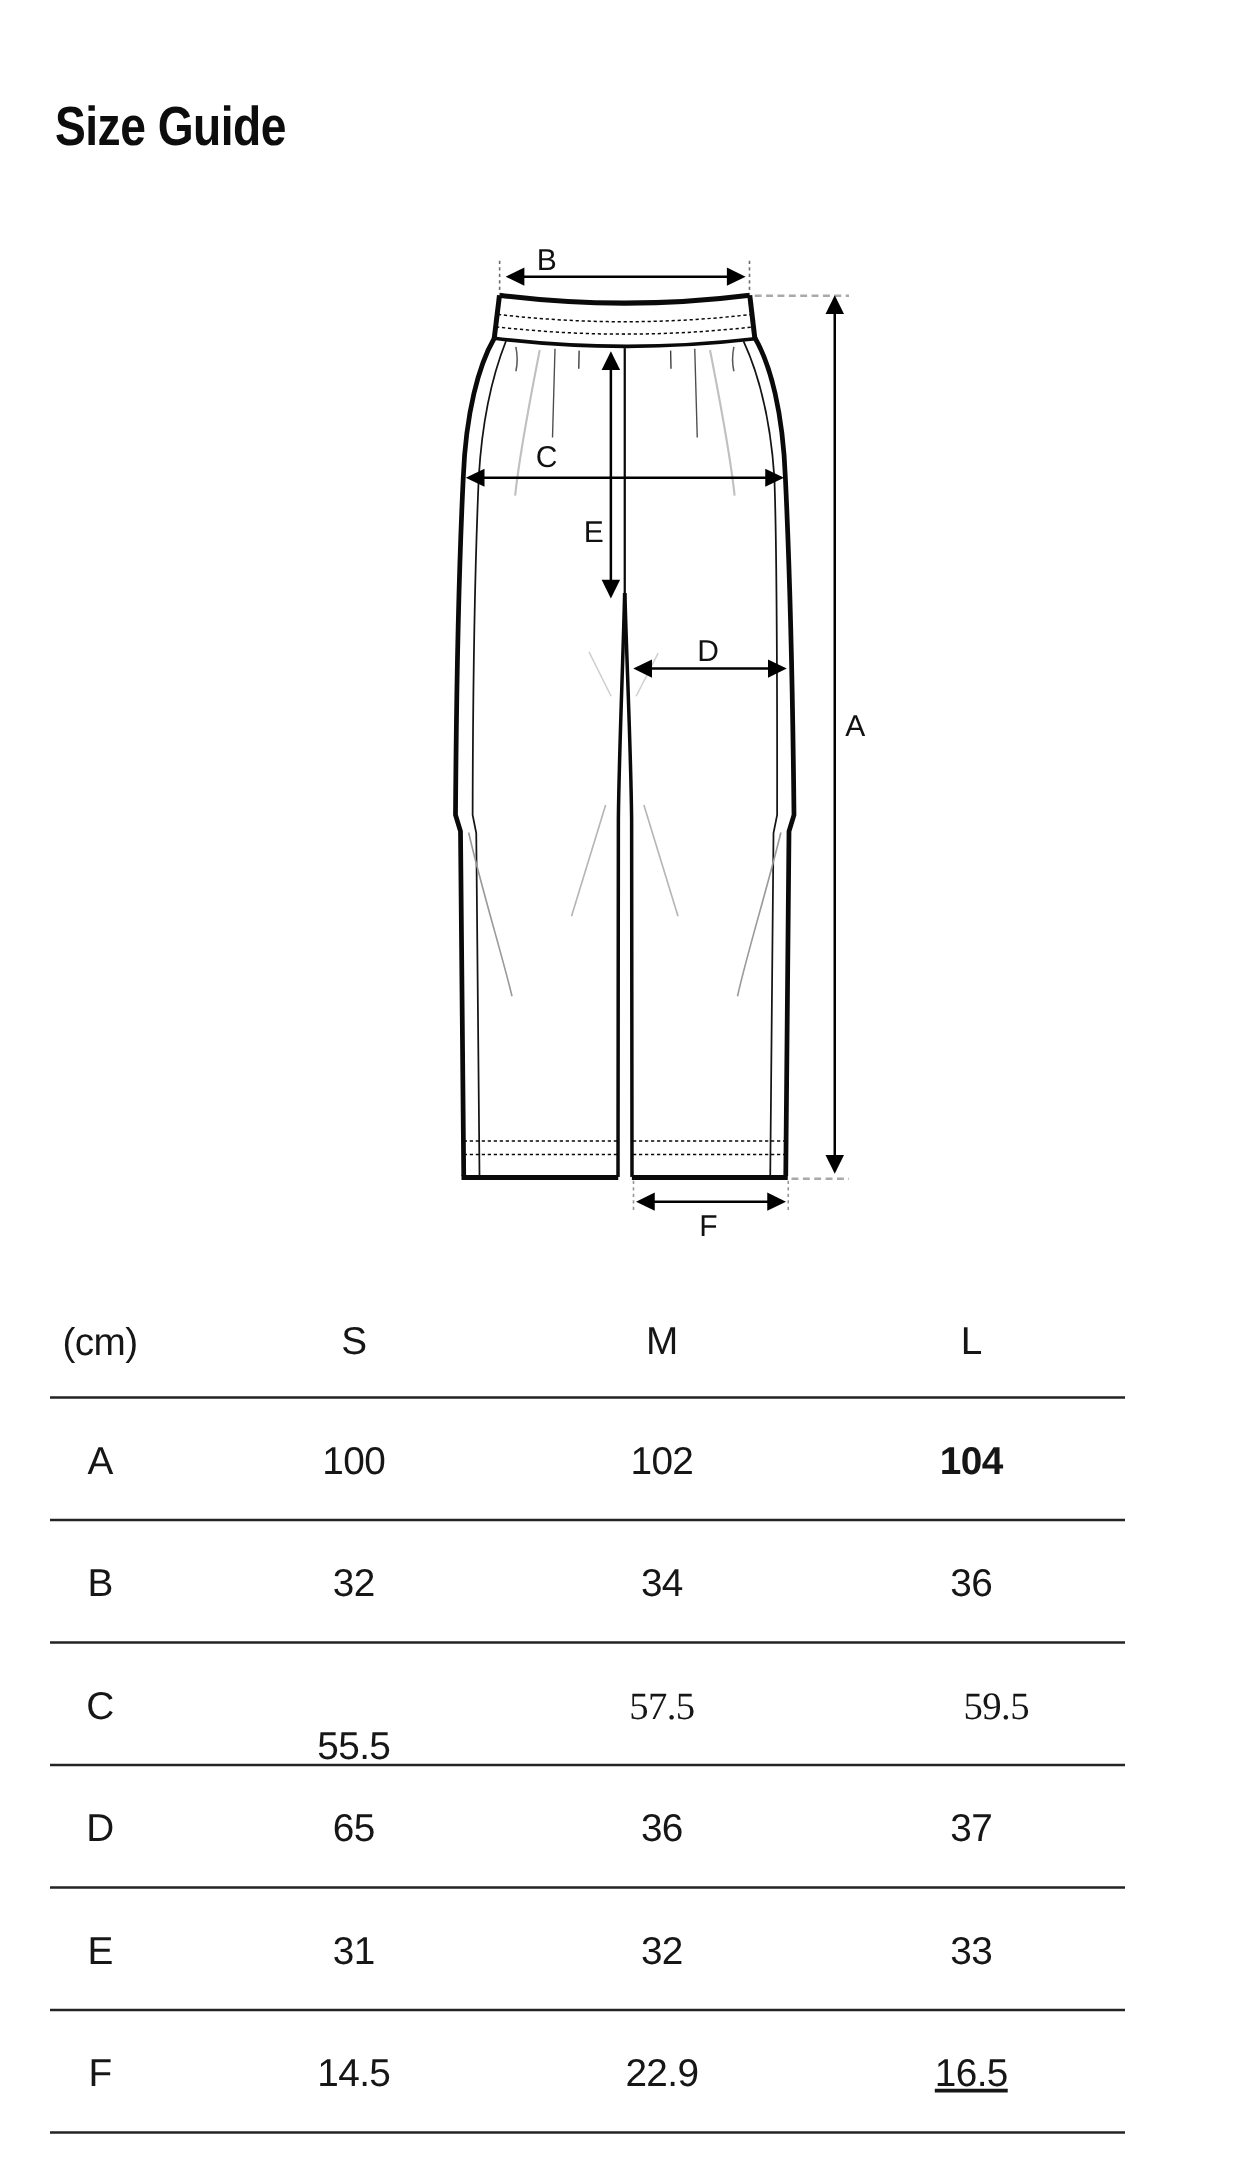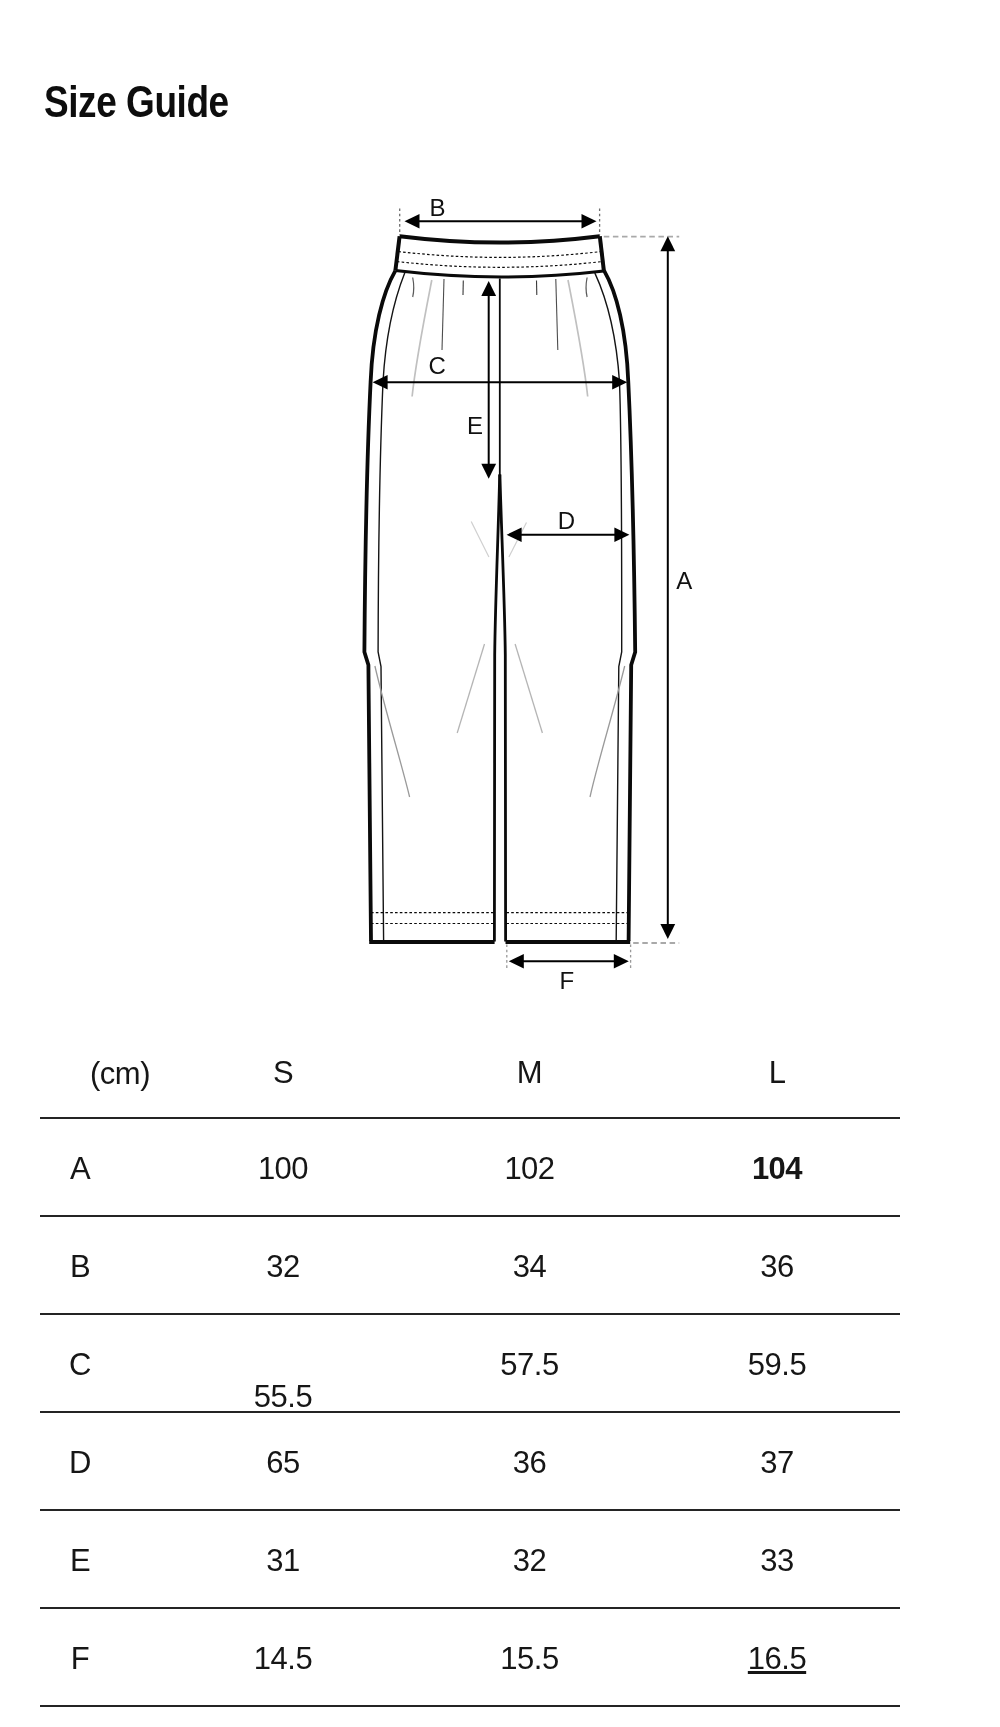--- a/index.html
+++ b/index.html
@@ -150,47 +150,47 @@
 
 <div>
   <div class="tline" style="top:1117.2px;"></div>
   <div class="tline" style="top:1215.2px;"></div>
   <div class="tline" style="top:1313.2px;"></div>
   <div class="tline" style="top:1411.2px;"></div>
   <div class="tline" style="top:1509.2px;"></div>
   <div class="tline" style="top:1607.2px;"></div>
   <div class="tline" style="top:1705.2px;"></div>
 
-  <div class="cell" style="left:80px;top:1073.5px;margin-left:40px;">(cm)</div>
+  <div class="cell" style="left:80px;top:1073.5px;">(cm)</div>
   <div class="cell" style="left:283px;top:1072.5px;">S</div>
   <div class="cell" style="left:529.5px;top:1072.5px;">M</div>
   <div class="cell" style="left:777px;top:1072.5px;">L</div>
 
   <div class="cell" style="left:80px;top:1169px;">A</div>
   <div class="cell" style="left:283px;top:1169px;">100</div>
   <div class="cell" style="left:529.5px;top:1169px;">102</div>
   <div class="cell" style="left:777px;top:1169px;font-weight:bold;">104</div>
 
   <div class="cell" style="left:80px;top:1267px;">B</div>
   <div class="cell" style="left:283px;top:1267px;">32</div>
   <div class="cell" style="left:529.5px;top:1267px;text-align:center;">34</div>
   <div class="cell" style="left:777px;top:1267px;">36</div>
 
   <div class="cell" style="left:80px;top:1365px;">C</div>
   <div class="cell" style="left:283px;top:1365px;margin-top:32px;">55.5</div>
-  <div class="cell" style="left:529.5px;top:1365px;">57.5</div>
-  <div class="cell" style="left:777px;top:1365px;">59.5</div>
+  <div class="cell" style="left:529.5px;top:1365px;font-family:Liberation Serif, serif;">57.5</div>
+  <div class="cell" style="left:797px;top:1365px;font-family:Liberation Serif, serif;">59.5</div>
 
   <div class="cell" style="left:80px;top:1463px;">D</div>
   <div class="cell" style="left:283px;top:1463px;">65</div>
   <div class="cell" style="left:529.5px;top:1463px;">36</div>
   <div class="cell" style="left:777px;top:1463px;">37</div>
 
   <div class="cell" style="left:80px;top:1561px;">E</div>
   <div class="cell" style="left:283px;top:1561px;">31</div>
   <div class="cell" style="left:529.5px;top:1561px;">32</div>
   <div class="cell" style="left:777px;top:1561px;">33</div>
 
   <div class="cell" style="left:80px;top:1659px;">F</div>
   <div class="cell" style="left:283px;top:1659px;">14.5</div>
-  <div class="cell" style="left:529.5px;top:1659px;">15.5</div>
+  <div class="cell" style="left:529.5px;top:1659px;">22.9</div>
   <div class="cell" style="left:777px;top:1659px;text-decoration:underline;">16.5</div>
 </div>
 
 </body></html>

